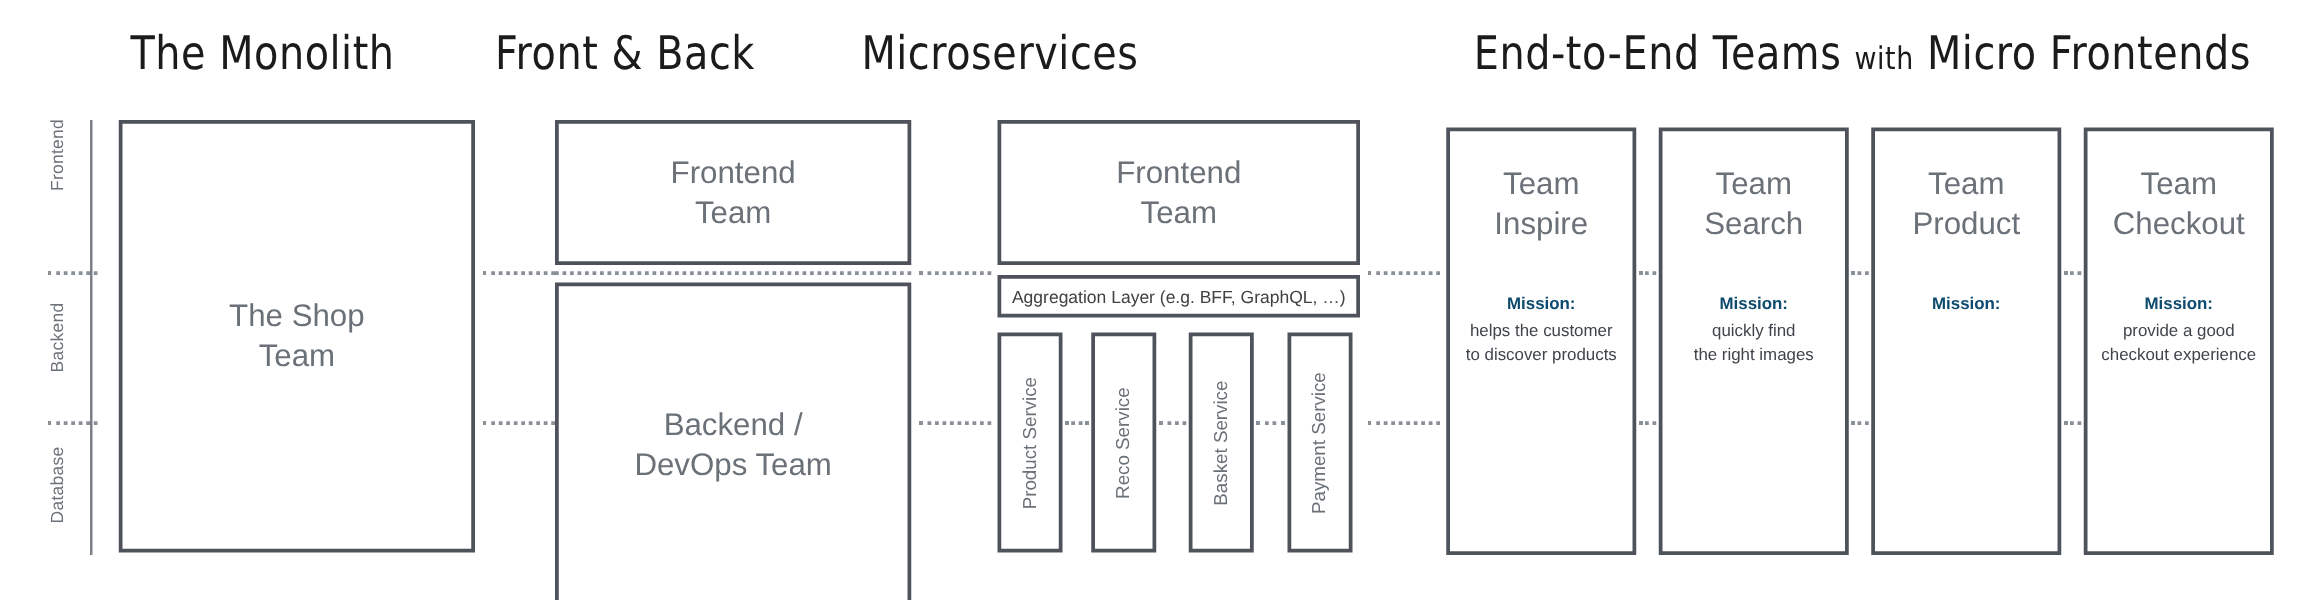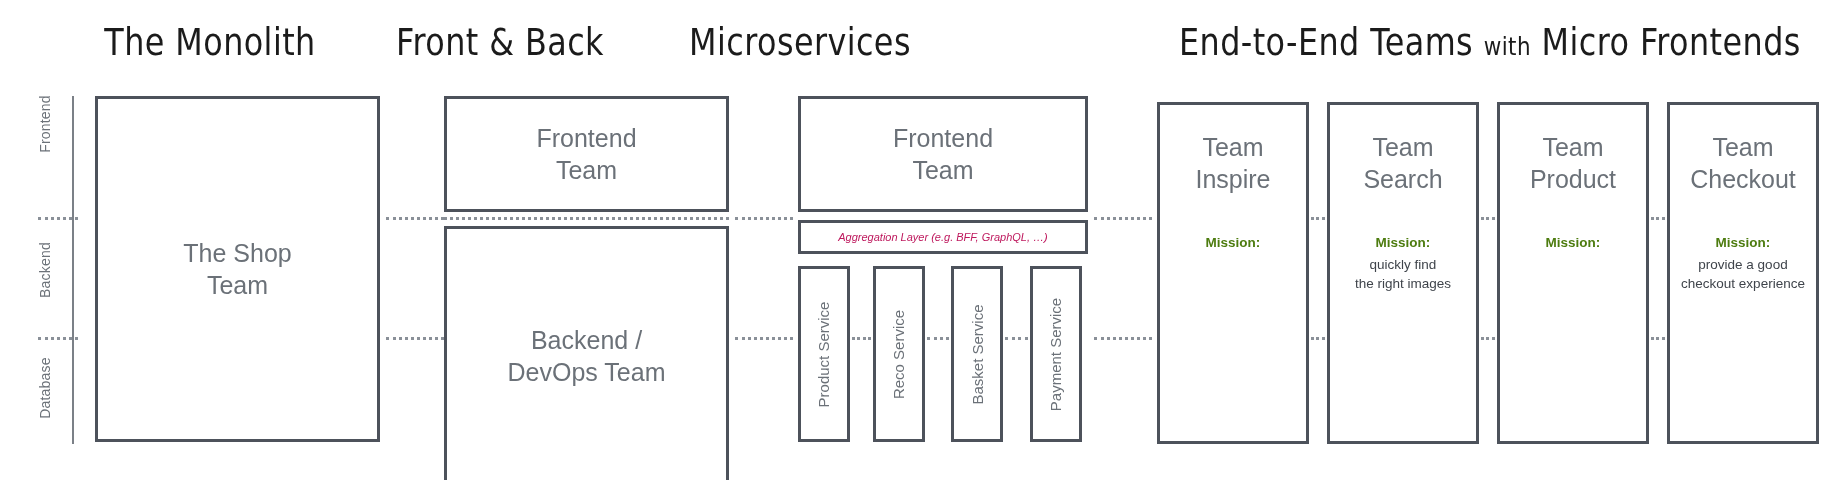--- a/index.html
+++ b/index.html
@@ -66,24 +66,23 @@
   .aggregation{
     position:absolute;
     box-sizing:border-box;
     border:3px solid #4d525b;
     background:#ffffff;
     display:flex;
     align-items:center;
     justify-content:center;
   }
   .aggregation span{
-    font-size:11px;
-    color:#be185d;
-    white-space:nowrap;
-    font-style:italic;
+    font-size:14px;
+    color:#404040;
+    white-space:nowrap;
   }
 
   
   .svc{
     position:absolute;
     box-sizing:border-box;
     border:3px solid #4d525b;
     background:#ffffff;
     display:flex;
     align-items:center;
@@ -118,21 +117,21 @@
     left:4px;right:4px;
     top:128px;
     text-align:center;
     font-size:13.5px;
     line-height:1.45;
     color:#3f444b;
   }
   .team .mission .mlabel{
     display:block;
     font-weight:700;
-    color:#4d7c0f;
+    color:#0c4a6e;
     margin-bottom:2px;
   }
   .team .mission .mtext{ display:block; white-space:pre-line; }
 
   
   .dots{
     position:absolute;
     height:0;
     border-top:3px dotted #8a9098;
   }
@@ -214,20 +213,22 @@
   <div class="dots" style="left:1005px;top:337px;width:23px;"></div>
 
   <div class="dots" style="left:1094px;top:217px;width:58px;"></div>
   <div class="dots" style="left:1094px;top:337px;width:58px;"></div>
 
   <div class="team" style="left:1157px;top:102px;width:152px;height:342px;">
     <div class="tname">Team
 Inspire</div>
     <div class="mission">
       <span class="mlabel">Mission:</span>
+      <span class="mtext">helps the customer
+to discover products</span>
     </div>
   </div>
 
   <div class="team" style="left:1327px;top:102px;width:152px;height:342px;">
     <div class="tname">Team
 Search</div>
     <div class="mission">
       <span class="mlabel">Mission:</span>
       <span class="mtext">quickly find
 the right images</span>

